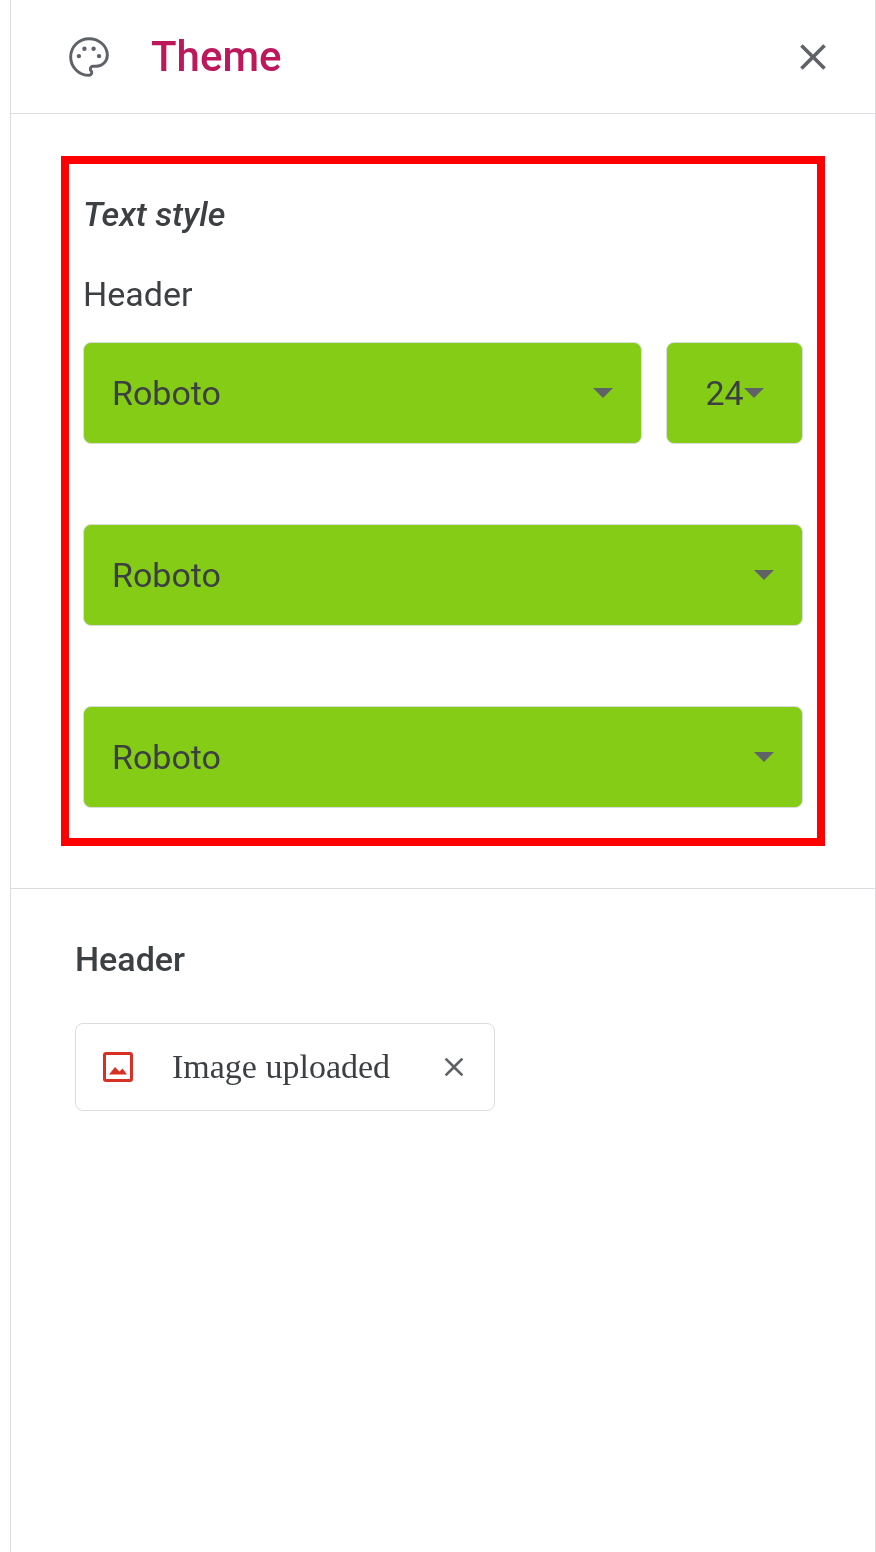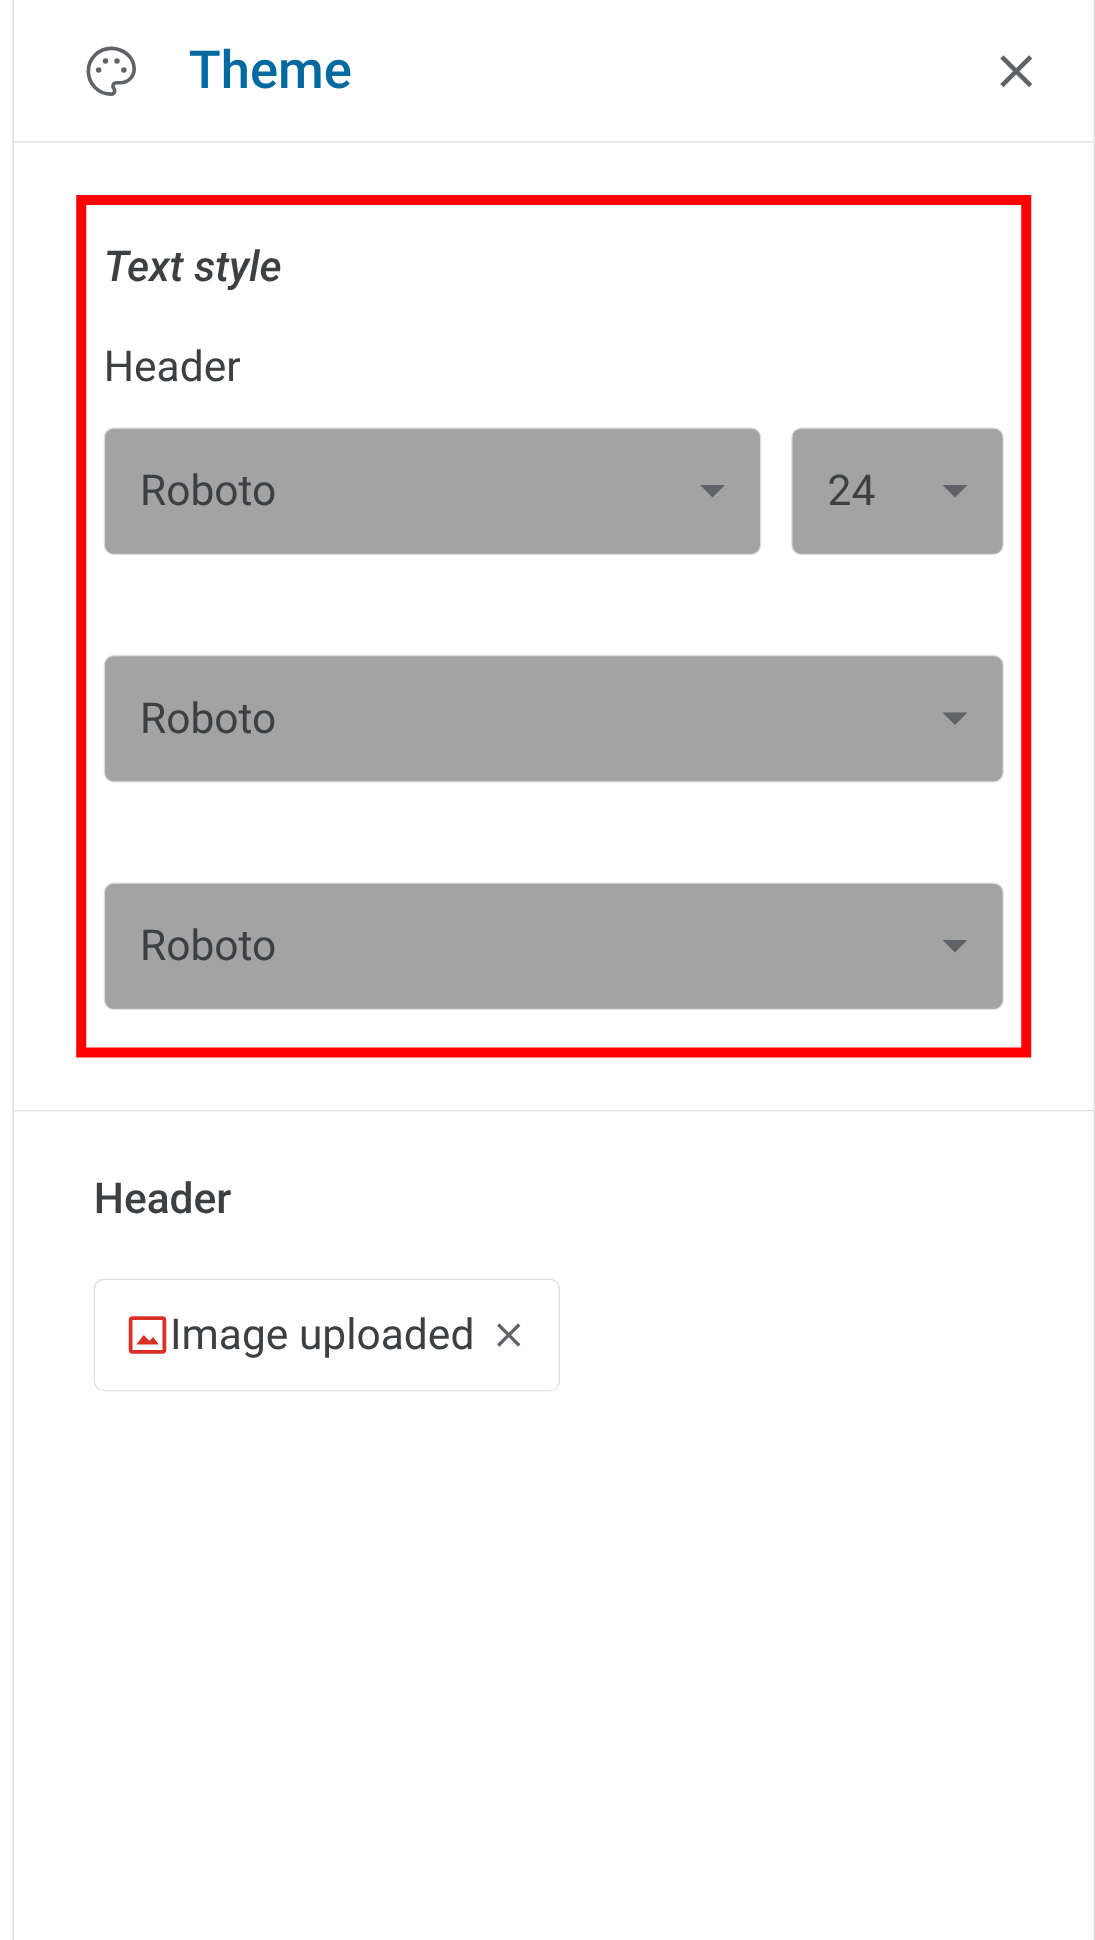--- a/index.html
+++ b/index.html
@@ -28,21 +28,21 @@
     }
     .palette-icon {
       width: 44px;
       height: 44px;
       color: #5f6368;
       margin-right: 40px;
     }
     .header-title {
       font-size: 42px;
       font-weight: 500;
-      color: #0369a1;
+      color: #be185d;
       flex: 1;
     }
     .close-btn {
       width: 44px;
       height: 44px;
       color: #5f6368;
       cursor: pointer;
       display: flex;
       align-items: center;
       justify-content: center;
@@ -78,27 +78,28 @@
       gap: 24px;
     }
     .select-box {
       border: 1px solid #dadce0;
       border-radius: 8px;
       display: flex;
       align-items: center;
       justify-content: space-between;
       padding: 30px 28px;
       cursor: pointer;
-      background: #a3a3a3;
+      background: #84cc16;
     }
     .select-font {
       flex: 1;
     }
     .select-size {
-      width: 170px;
+      width: 137px;
+      justify-content: center;
     }
     .select-text {
       font-size: 34px;
       color: #3c4043;
     }
     .dropdown-arrow {
       width: 0;
       height: 0;
       border-left: 10px solid transparent;
       border-right: 10px solid transparent;
@@ -116,20 +117,22 @@
       font-weight: 500;
       color: #3c4043;
       margin-bottom: 44px;
     }
     .upload-chip {
       border: 1px solid #dadce0;
       border-radius: 8px;
       display: inline-flex;
       align-items: center;
       padding: 24px 24px;
+      gap: 36px;
+      font-family: Liberation Serif, serif;
     }
     .image-icon {
       width: 36px;
       height: 36px;
       color: #d93025;
     }
     .upload-text {
       font-size: 34px;
       color: #3c4043;
     }

